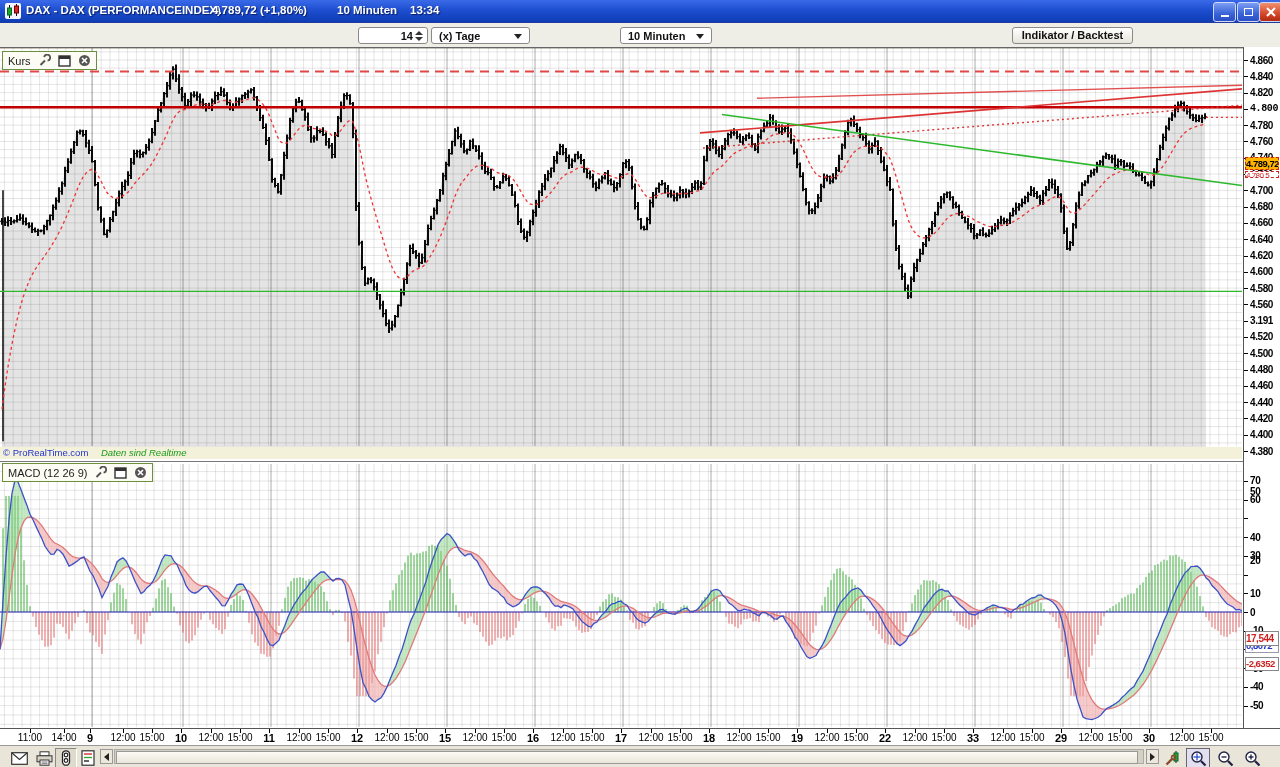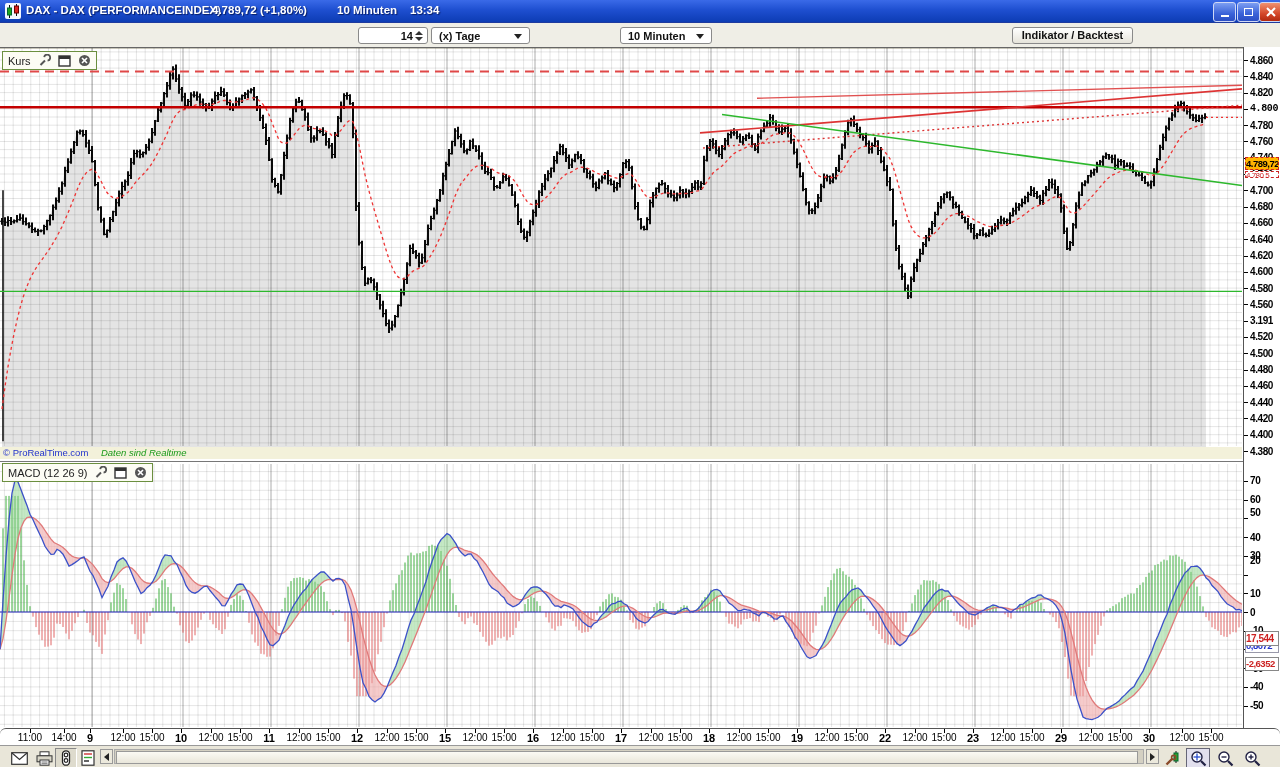--- a/index.html
+++ b/index.html
@@ -43,21 +43,21 @@
   #axis-col{position:absolute;left:1243px;top:47px;width:37px;height:698px;background:#fff;border-left:1px solid #555;box-sizing:border-box;}
   .plabel,.mlabel{position:absolute;left:6px;font-size:10px;font-weight:bold;color:#000;white-space:nowrap;letter-spacing:-0.4px;}
   .ptick{position:absolute;left:0;width:4px;height:1px;background:#000;}
   .marker{position:absolute;left:1px;width:34px;text-align:left;box-sizing:border-box;white-space:nowrap;overflow:hidden;}
   #price-marker{top:110px;height:13px;background:#ffb400;border:1px solid #cc2222;border-style:dashed;font-size:9.5px;font-weight:bold;color:#000;line-height:11px;z-index:6;letter-spacing:-0.5px;}
   #price-marker2{top:124px;height:7px;background:#fff;border:1px dashed #cc2222;color:#cc2222;font-size:8px;line-height:8px;z-index:5;letter-spacing:-0.5px;}
   #macd-marker-mid{top:592px;height:14px;background:#fff;border:1px solid #99a;color:#2233cc;font-size:9.5px;font-weight:bold;line-height:12px;z-index:5;letter-spacing:-0.5px;}
   #macd-marker-top{top:584px;height:15px;background:#fff;border:1px solid #888;color:#cc2222;font-size:10px;font-weight:bold;line-height:13px;z-index:6;letter-spacing:-0.5px;}
   #macd-marker-low{top:610px;height:14px;background:#fff;border:1px solid #888;color:#cc2222;font-size:9.5px;font-weight:bold;line-height:12px;z-index:6;letter-spacing:-0.5px;}
   
-  #xaxis{position:absolute;left:0;top:728px;width:1280px;height:17px;background:#fff;border-top:1px solid #555;box-sizing:border-box;border-radius:6px;}
+  #xaxis{position:absolute;left:0;top:728px;width:1280px;height:17px;background:#fff;border-top:1px solid #555;box-sizing:border-box;}
   .xlabel{position:absolute;top:3px;transform:translateX(-50%);font-size:10px;color:#000;white-space:nowrap;}
   .xlabel.day{font-weight:bold;font-size:11px;}
   .xtick{position:absolute;top:0;width:1px;height:4px;background:#000;}
   
   #bottombar{position:absolute;left:0;top:745px;width:1280px;height:22px;background:#e9e6d9;border-top:1px solid #999;box-sizing:border-box;}
   .bicon{position:absolute;top:2px;width:20px;height:18px;display:flex;align-items:center;justify-content:center;border:1px solid transparent;}
   .bicon.pressed{border:1px solid #888;border-right-color:#fff;border-bottom-color:#fff;background:#dedbcd;}
   .bicon.selected{border:1px solid #667;background:#e2e0ee;}
   #sb-track{position:absolute;left:114px;top:3px;width:1030px;height:15px;background:#d4d0c2;border:1px solid #aaa;box-sizing:border-box;}
   #sb-thumb{position:absolute;left:1px;top:1px;width:1020px;height:11px;background:linear-gradient(180deg,#fbfaf4,#e9e6da);border:1px solid #999;}
@@ -668,21 +668,21 @@
       <div class="plabel" style="top: 365.917px;">4.420</div>
       <div class="ptick" style="top: 371.417px;"></div>
       <div class="plabel" style="top: 382.208px;">4.400</div>
       <div class="ptick" style="top: 387.708px;"></div>
       <div class="plabel" style="top: 398.5px;">4.380</div>
       <div class="ptick" style="top: 404px;"></div>
       <div class="mlabel" style="top: 428.46px;">70</div>
       <div class="ptick" style="top: 433.96px;"></div>
       <div class="mlabel" style="top: 447.18px;">60</div>
       <div class="ptick" style="top: 452.68px;"></div>
-      <div class="mlabel" style="top: 460px;">50</div>
+      <div class="mlabel" style="top: 439px;">50</div>
       <div class="ptick" style="top: 471.4px;"></div>
       <div class="mlabel" style="top: 484.62px;">40</div>
       <div class="ptick" style="top: 490.12px;"></div>
       <div class="mlabel" style="top: 503.34px;">30</div>
       <div class="ptick" style="top: 508.84px;"></div>
       <div class="mlabel" style="top: 508px;">20</div>
       <div class="ptick" style="top: 527.56px;"></div>
       <div class="mlabel" style="top: 540.78px;">10</div>
       <div class="ptick" style="top: 546.28px;"></div>
       <div class="mlabel" style="top: 559.5px;">0</div>
@@ -757,21 +757,21 @@
       <div class="xlabel" style="left: 827px;">12:00</div>
       <div class="xtick" style="left: 827px;"></div>
       <div class="xlabel" style="left: 856px;">15:00</div>
       <div class="xtick" style="left: 856px;"></div>
       <div class="xlabel day" style="left: 885px;">22</div>
       <div class="xtick" style="left: 885px;"></div>
       <div class="xlabel" style="left: 915px;">12:00</div>
       <div class="xtick" style="left: 915px;"></div>
       <div class="xlabel" style="left: 944px;">15:00</div>
       <div class="xtick" style="left: 944px;"></div>
-      <div class="xlabel day" style="left: 973px;">23</div>
+      <div class="xlabel day" style="left: 973px;">33</div>
       <div class="xtick" style="left: 973px;"></div>
       <div class="xlabel" style="left: 1003px;">12:00</div>
       <div class="xtick" style="left: 1003px;"></div>
       <div class="xlabel" style="left: 1032px;">15:00</div>
       <div class="xtick" style="left: 1032px;"></div>
       <div class="xlabel day" style="left: 1061px;">29</div>
       <div class="xtick" style="left: 1061px;"></div>
       <div class="xlabel" style="left: 1091px;">12:00</div>
       <div class="xtick" style="left: 1091px;"></div>
       <div class="xlabel" style="left: 1120px;">15:00</div>

